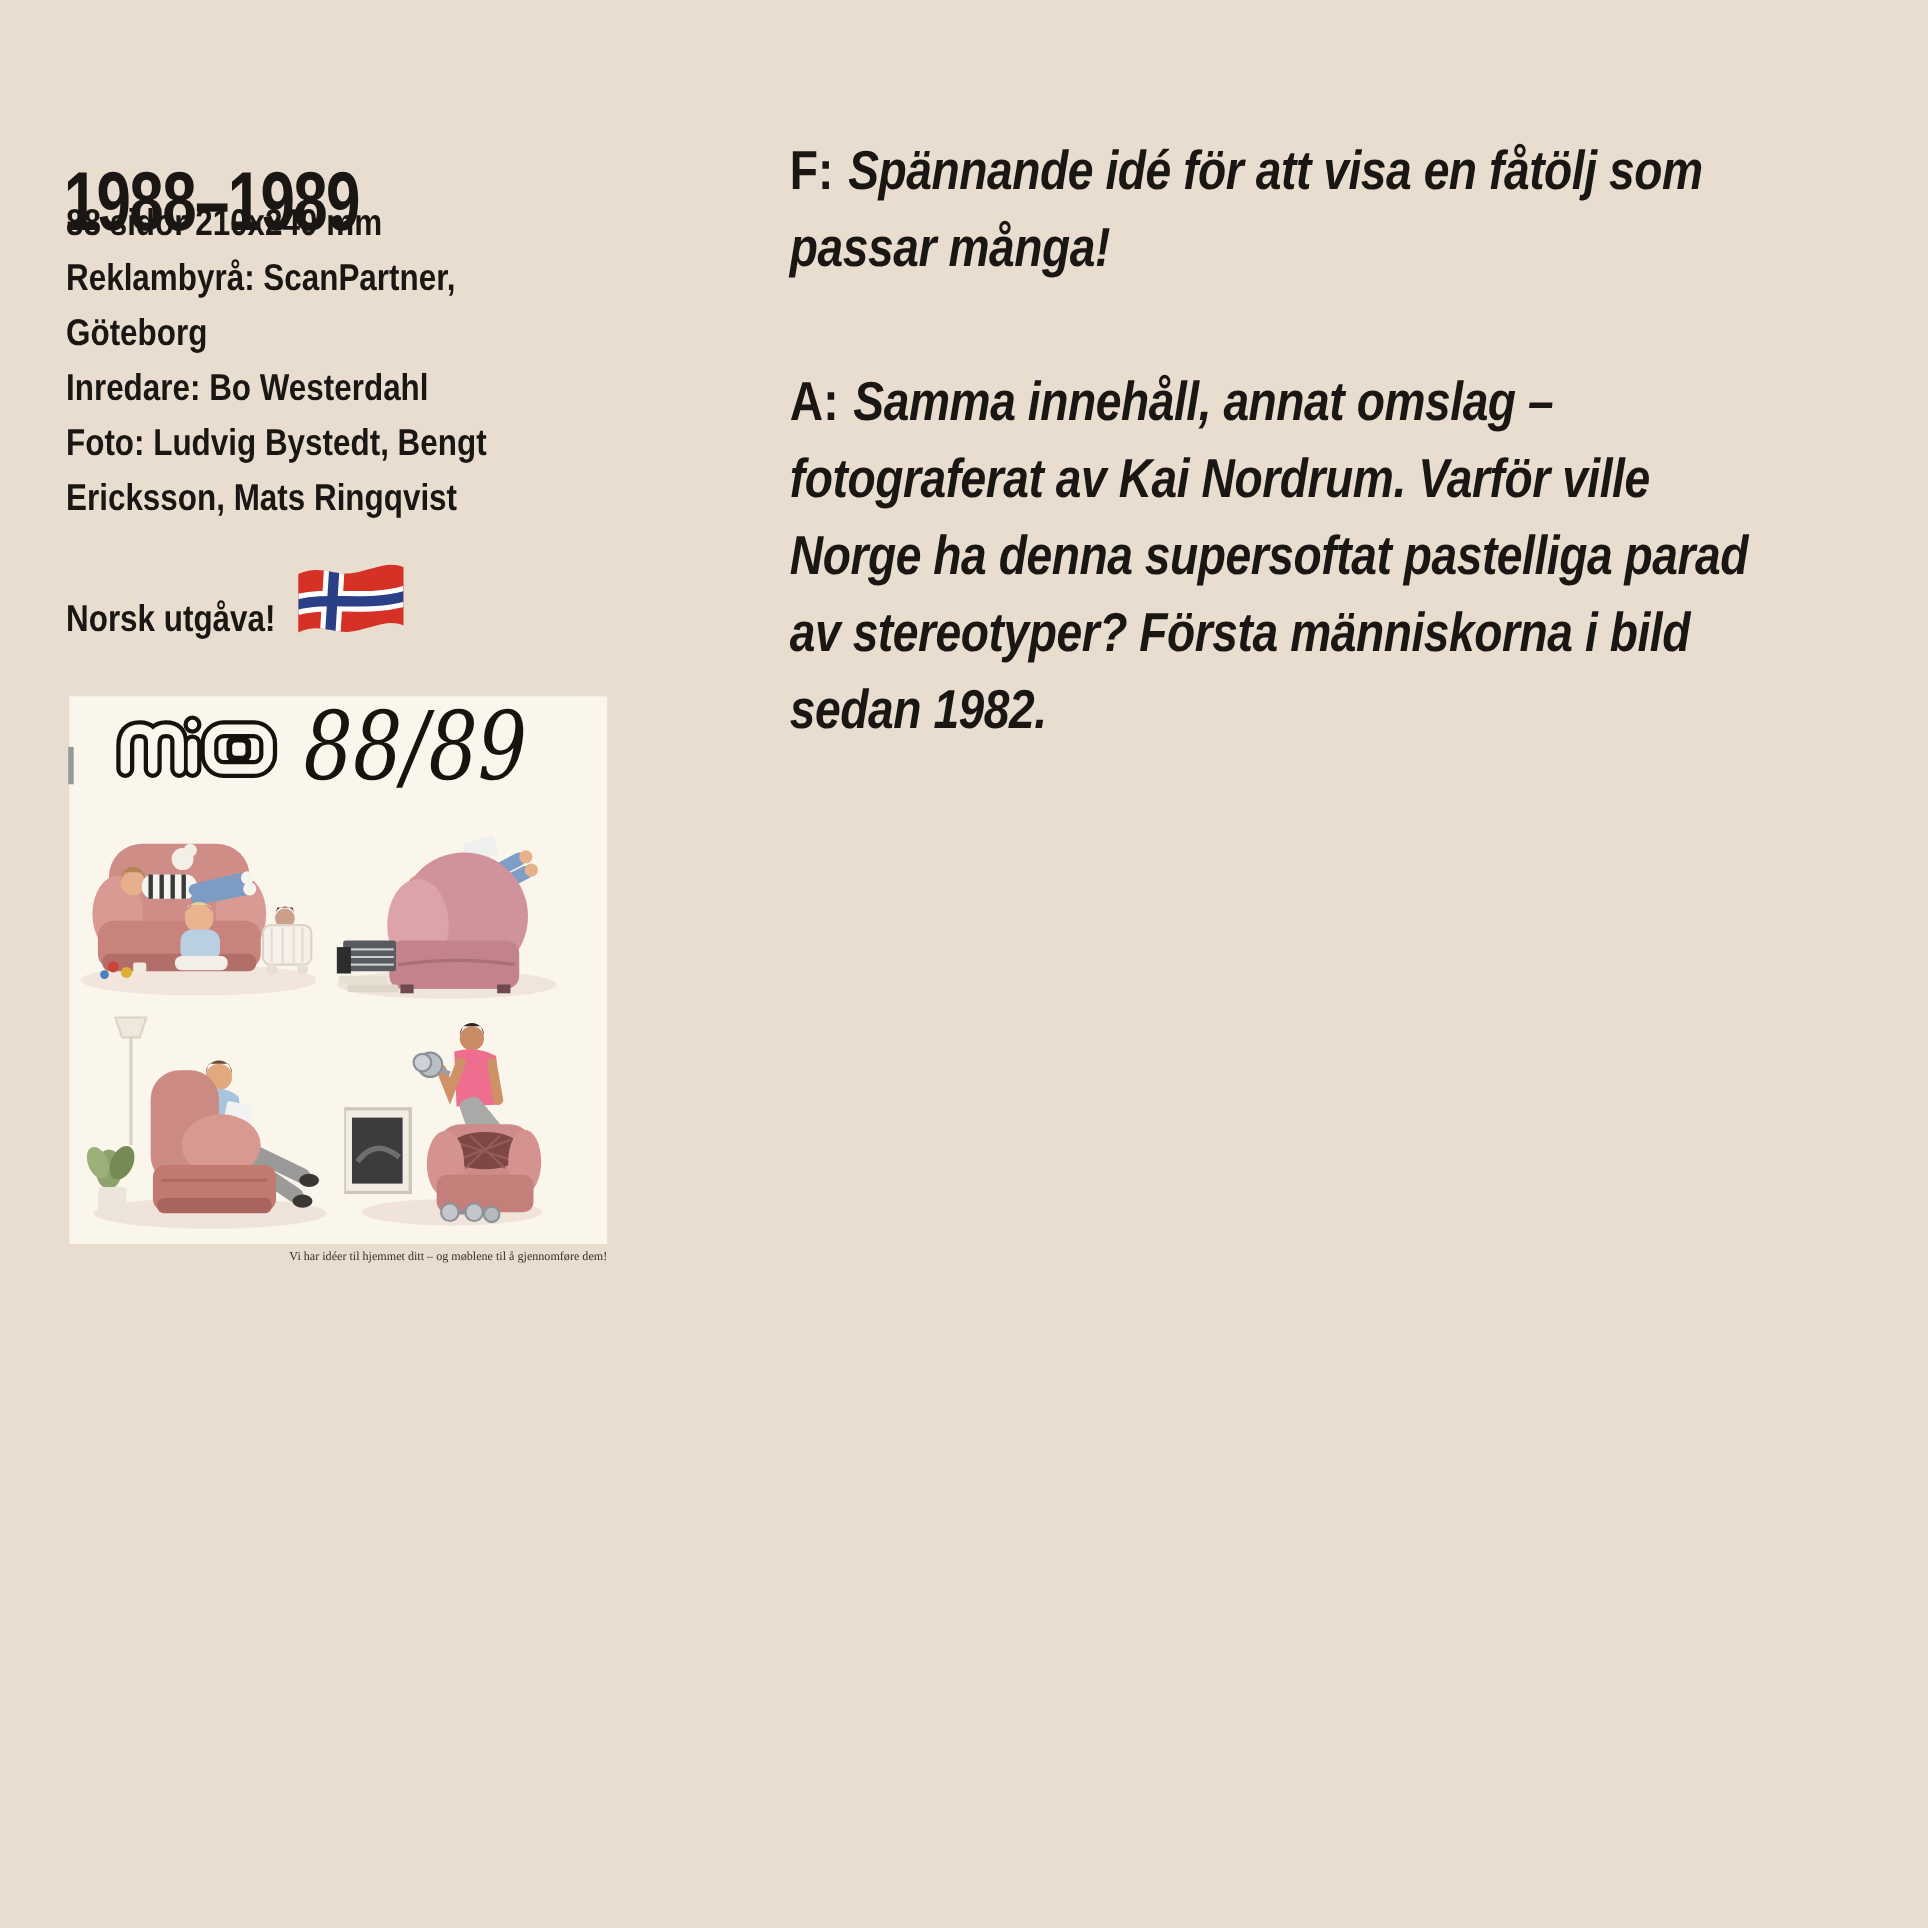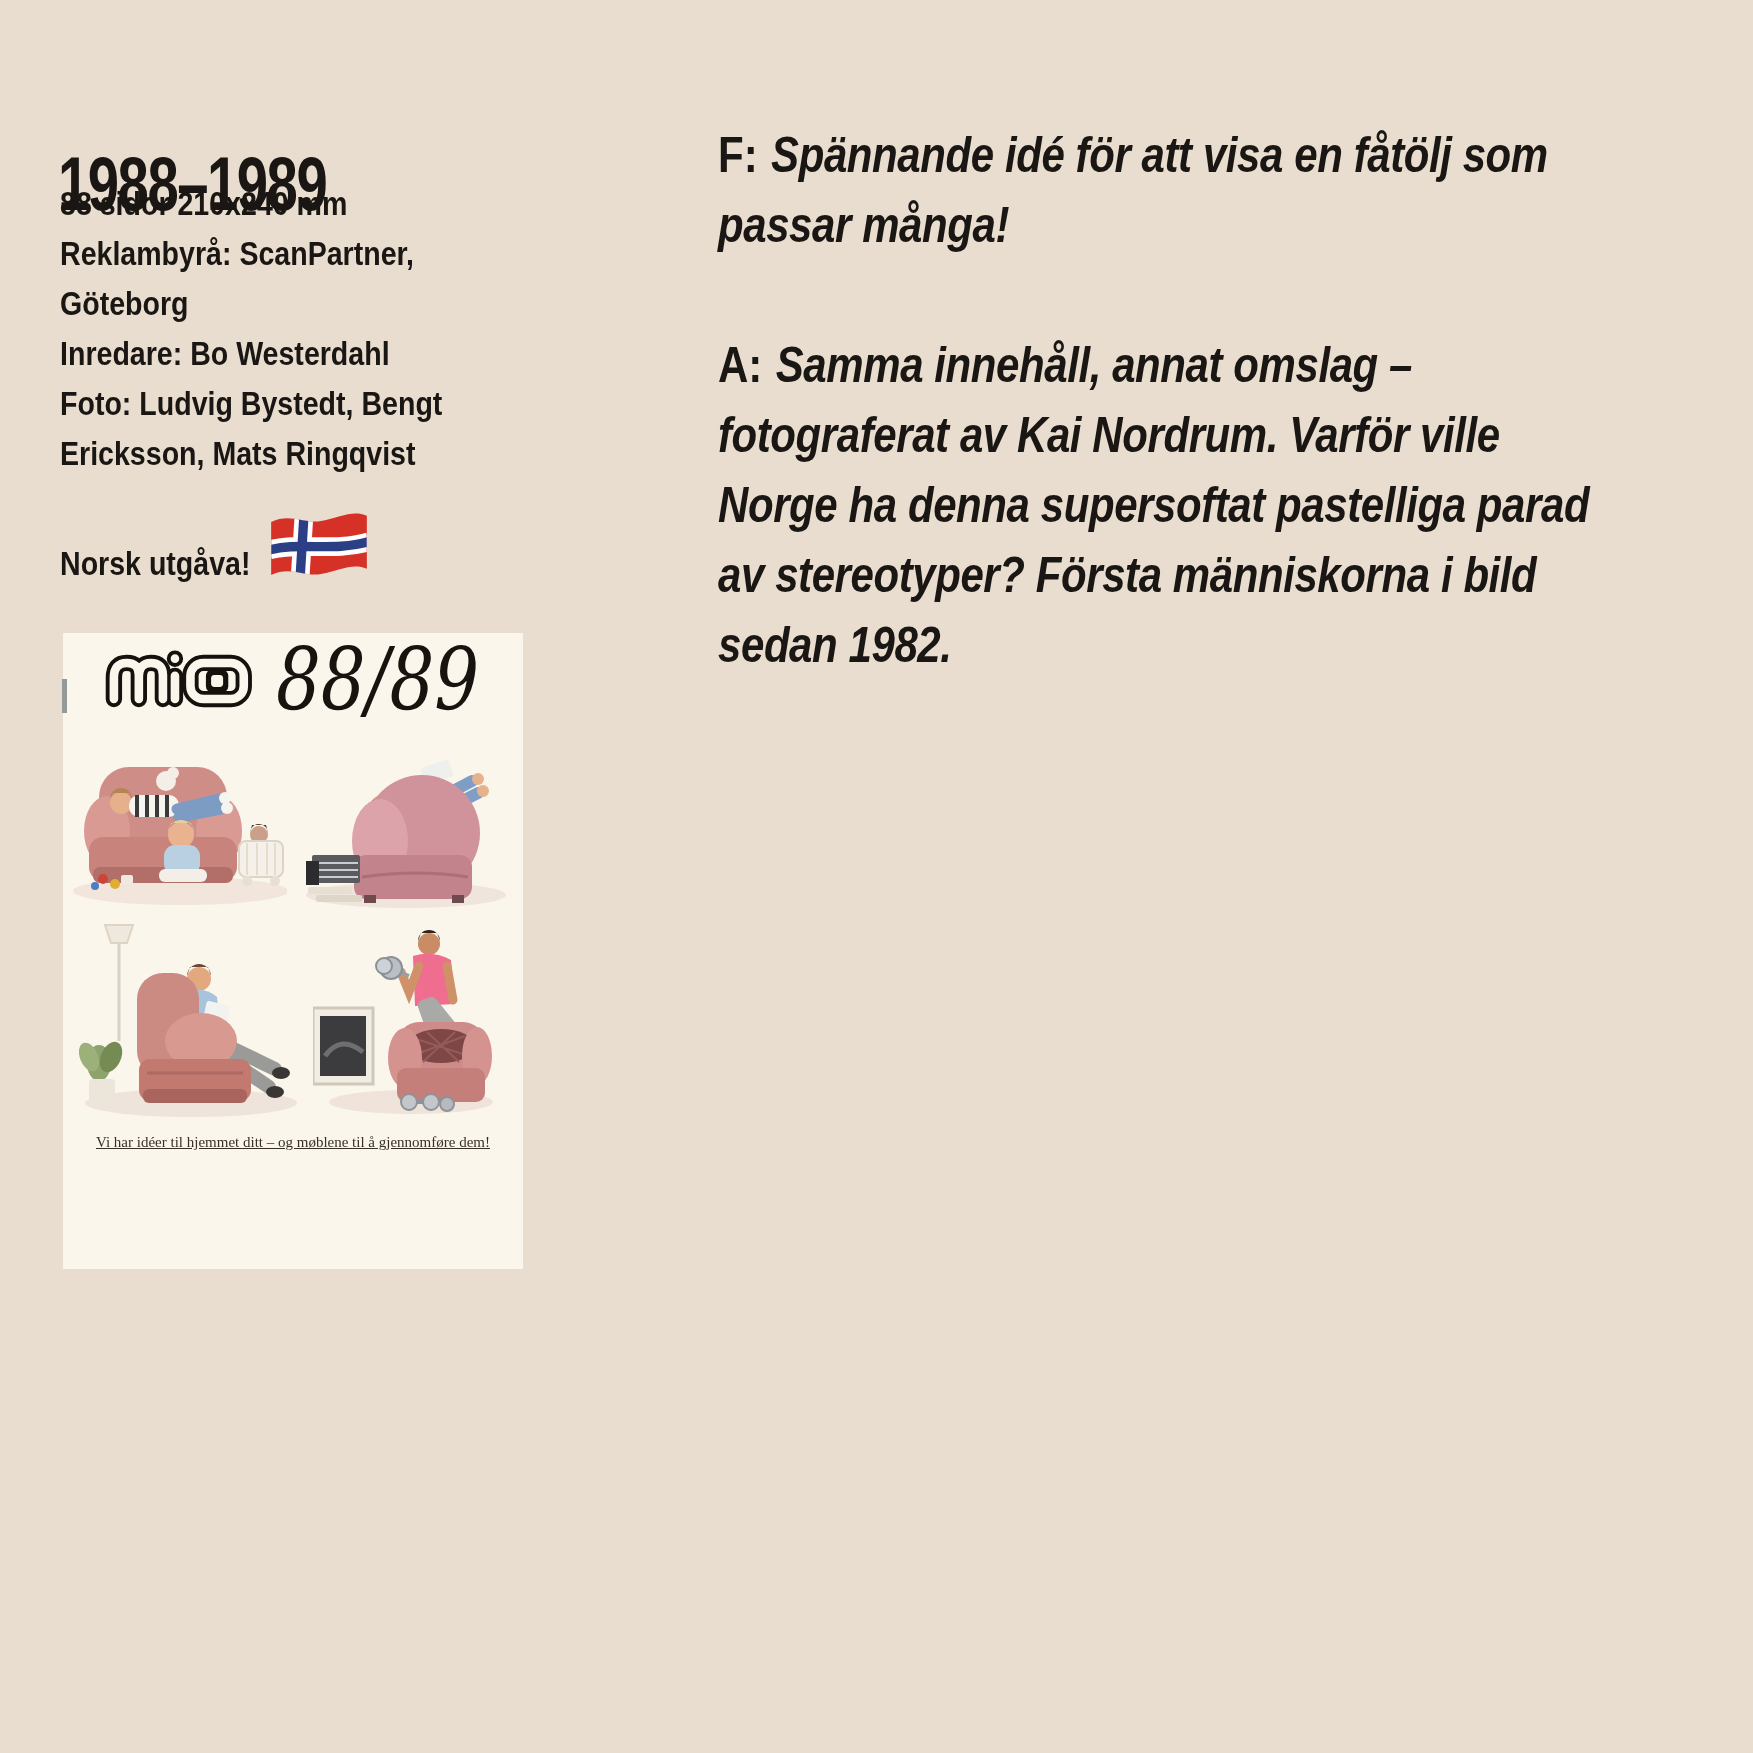--- a/index.html
+++ b/index.html
@@ -42,46 +42,46 @@
     transform:scaleX(.84);
     font-size:50px;line-height:70px;
   }
   .qa-line{height:70px;white-space:nowrap;}
   .qa-gap{height:70px;}
   .qa-label{font-weight:700;font-style:normal;margin-right:16px;}
   .qa-text{font-weight:700;font-style:italic;letter-spacing:-.5px;}
 
   
   .cover{
-    left:63px;top:633px;width:460px;height:636px;
+    left:63px;top:633px;width:460px;height:498px;
     background:#faf6ec;
+    padding-left:29px;
   }
   .spine-mark{left:-1px;top:46px;width:5px;height:34px;background:#959a98;}
   .cover-logo{left:38px;top:13px;width:172px;height:70px;}
   .cover-edition{
     left:213px;top:0px;
     font-family:"DejaVu Serif","Liberation Serif",serif;
     font-style:italic;font-weight:400;
     font-size:86px;line-height:92px;
     color:#17140f;
     transform:scaleX(.82);transform-origin:0 0;
     white-space:nowrap;
   }
   .photo{position:absolute;}
   .photo-tl{left:6px;top:118px;width:218px;height:154px;}
   .photo-tr{left:243px;top:104px;width:202px;height:172px;}
   .photo-bl{left:16px;top:288px;width:218px;height:198px;}
   .photo-br{left:250px;top:283px;width:180px;height:200px;}
   .cover-caption{
     left:0;right:0;top:500px;
-    text-align:center;
+    text-align:right;
     font-family:"Liberation Serif",serif;
-    font-size:15px;line-height:18px;
+    font-size:11px;line-height:18px;
     color:#383027;
-    text-decoration:underline;
   }
 </style>
 </head>
 <body>
 
 <h1 class="abs condense info-title">1988–1989</h1>
 
 <div class="abs condense info-lines">
   <div>88 sidor 210x240 mm</div>
   <div>Reklambyrå: ScanPartner,</div>

